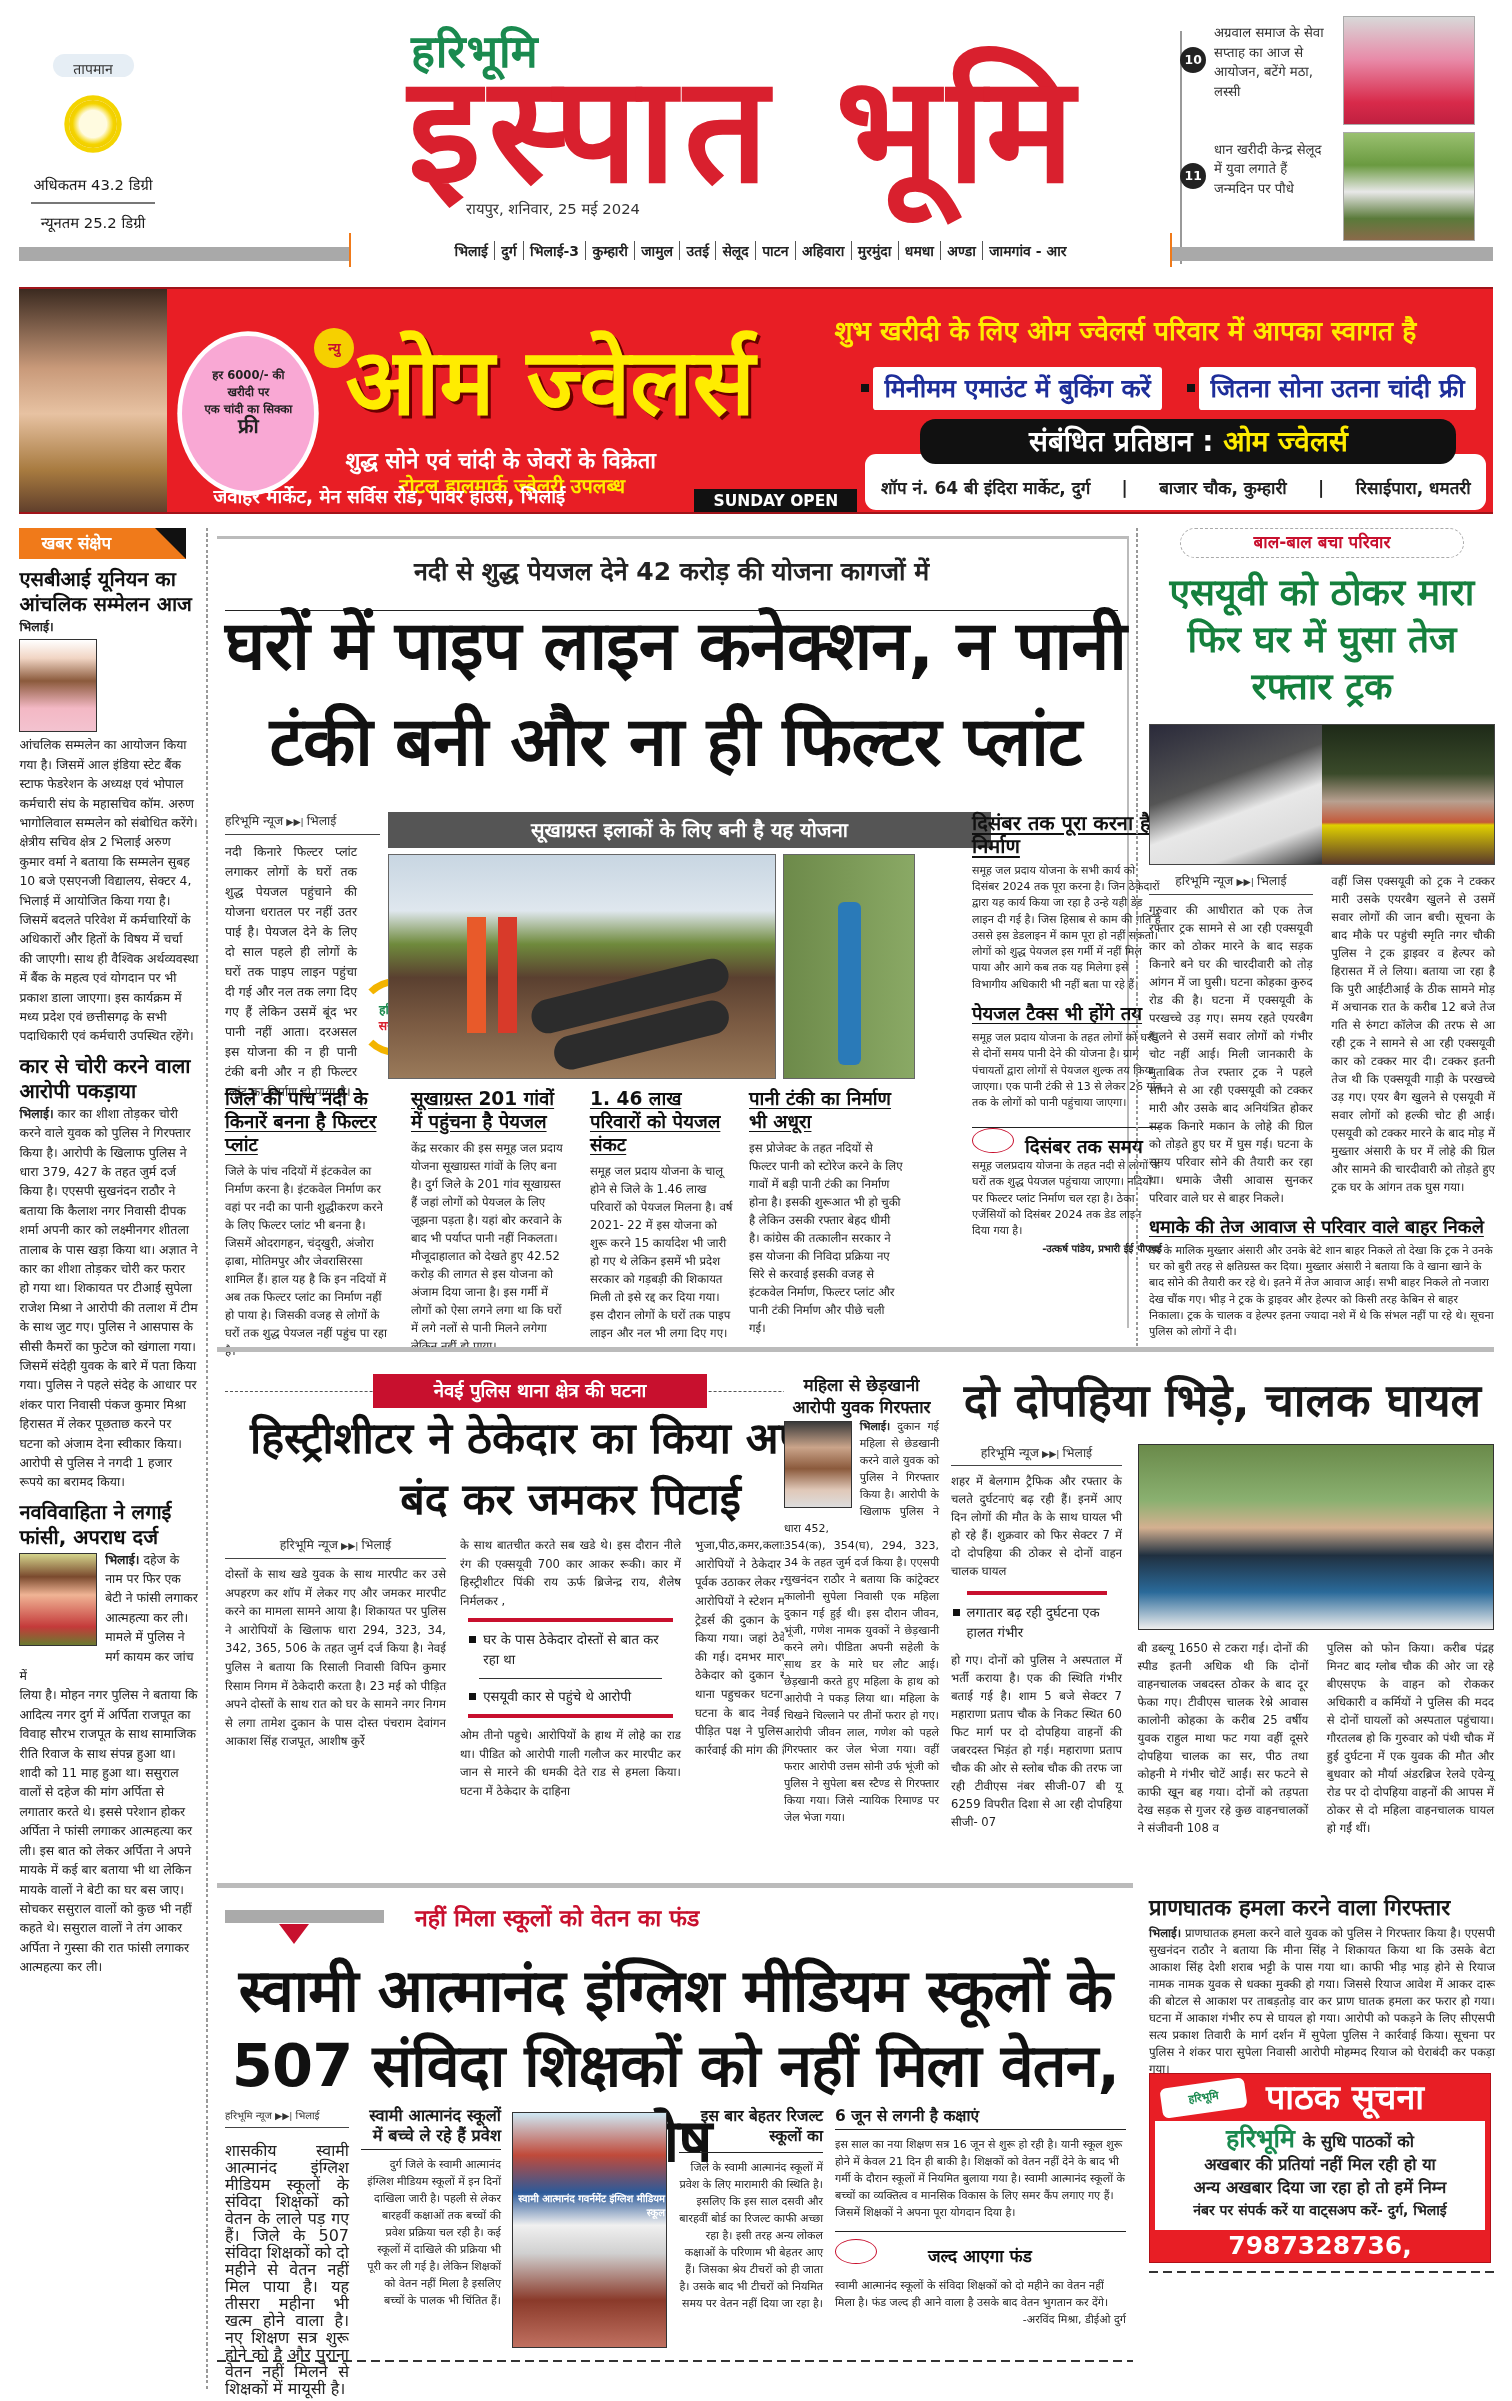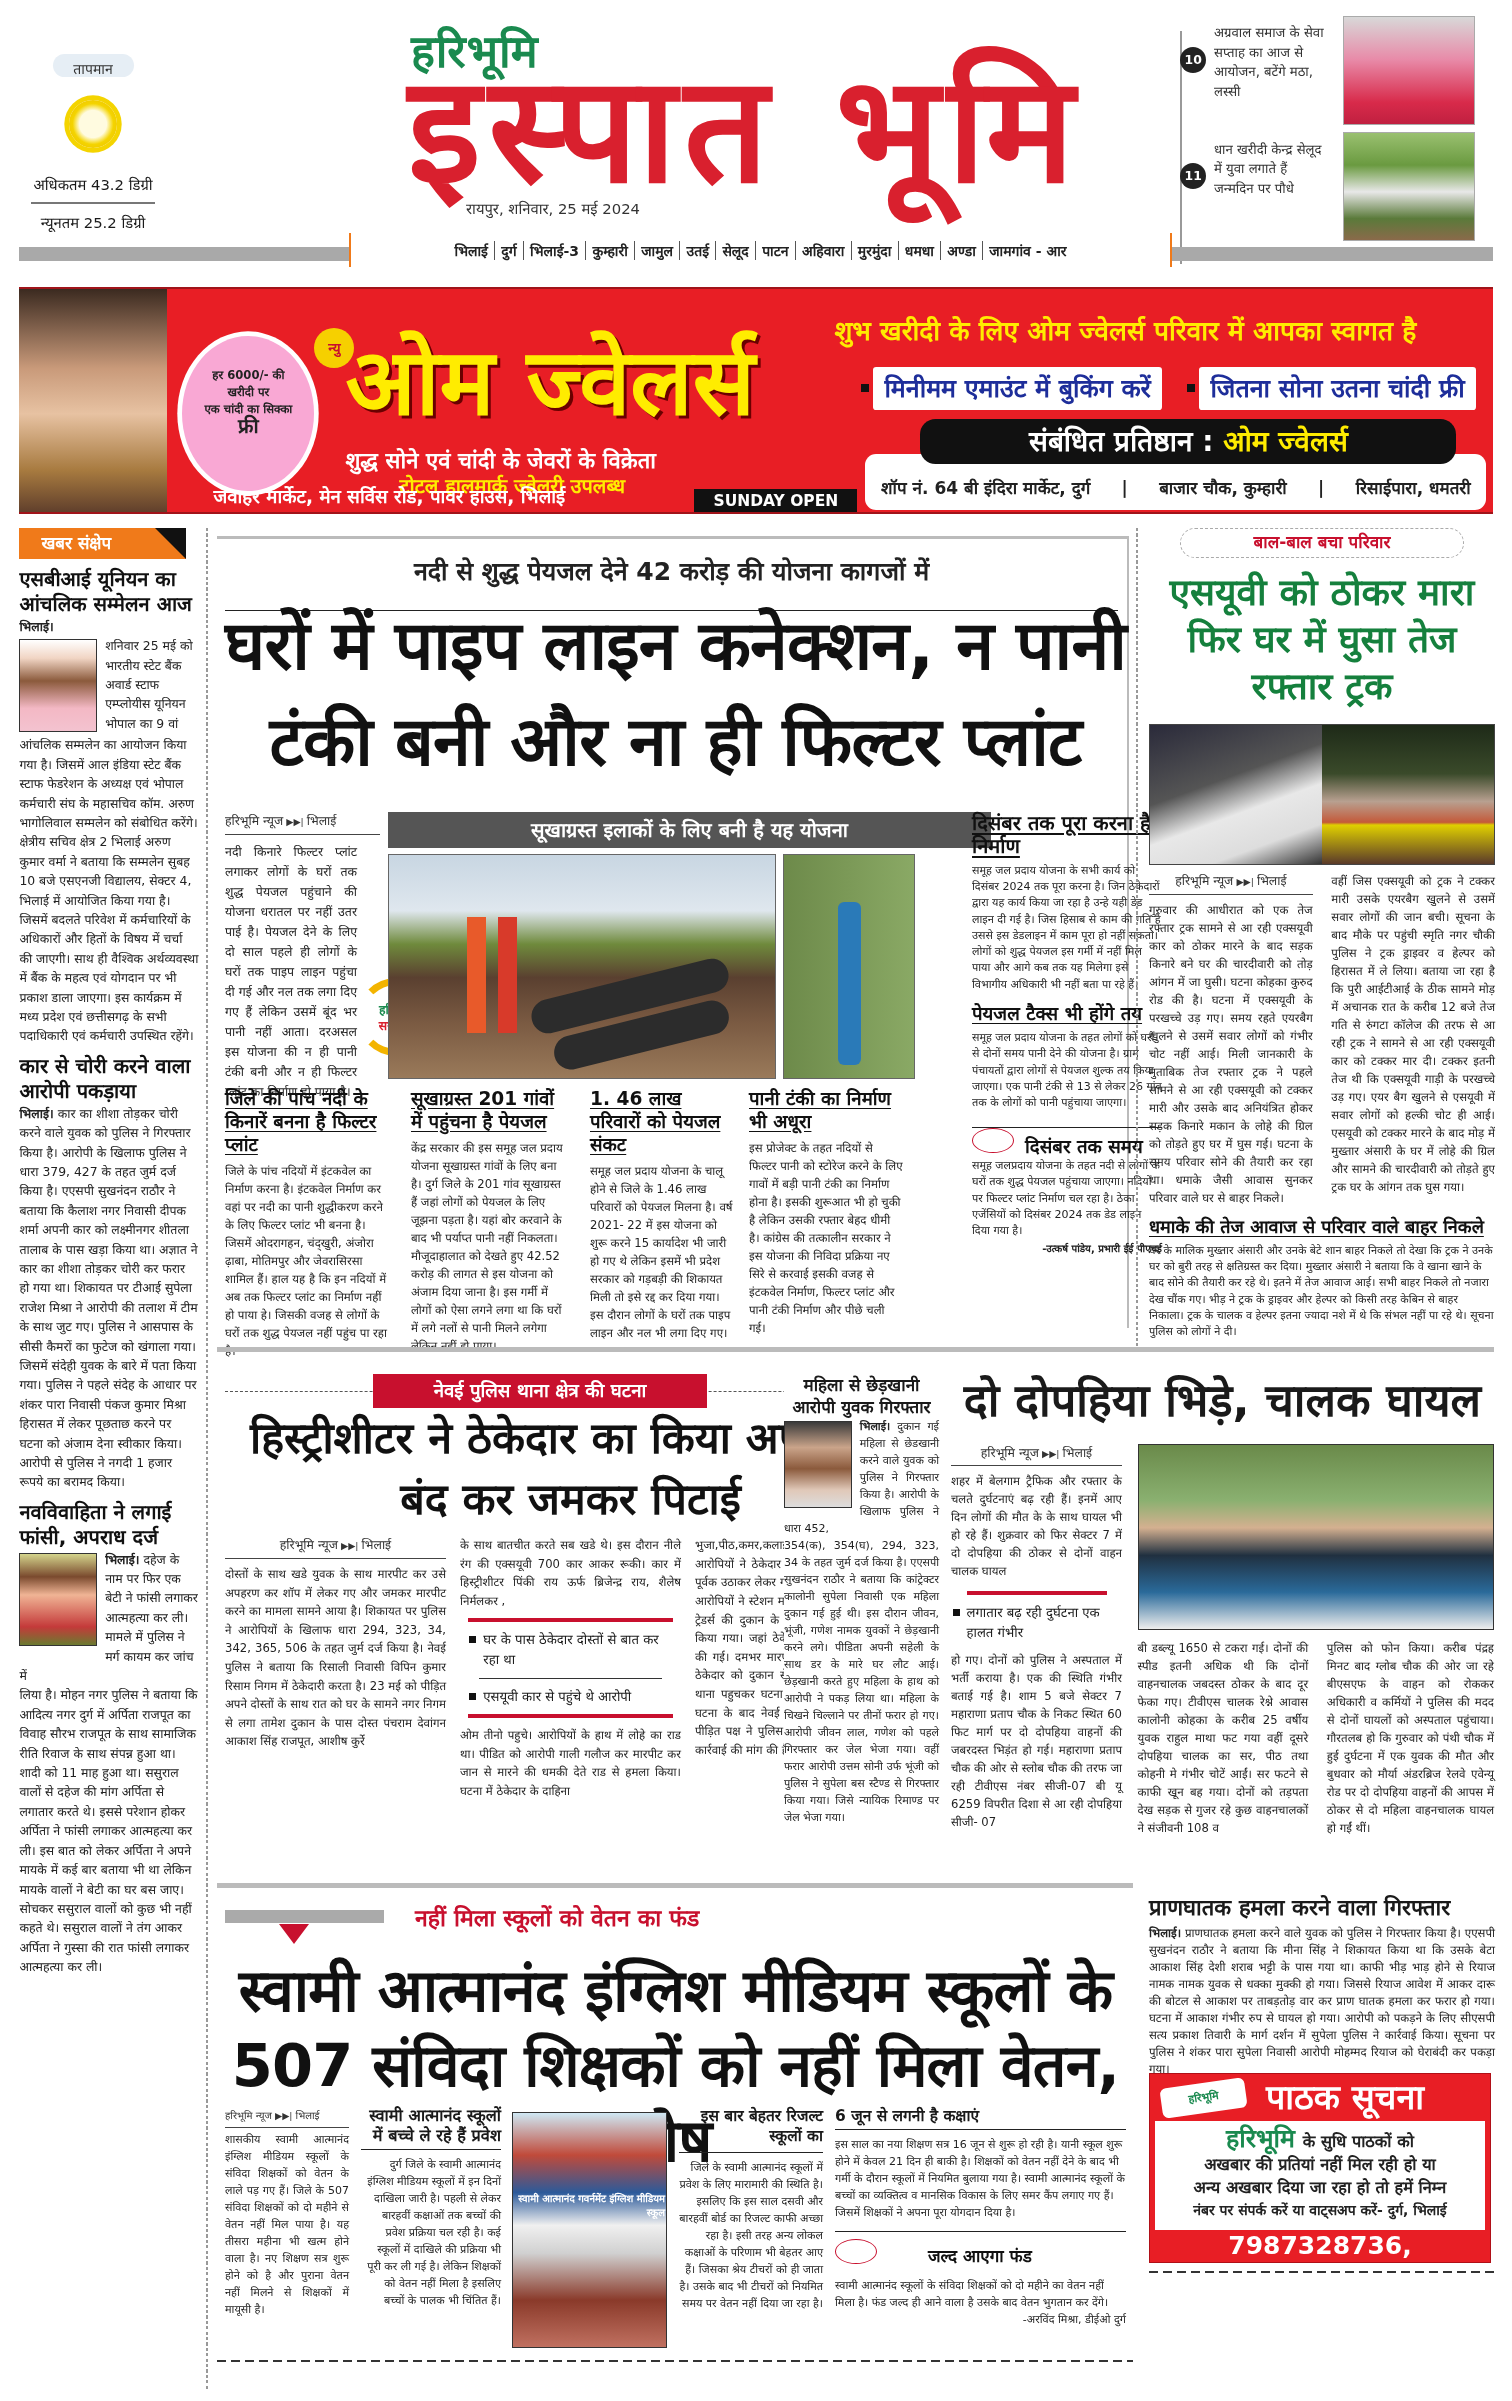--- a/index.html
+++ b/index.html
@@ -187,21 +187,20 @@
   </div>
 </div>
 
 <div class="abs col-left">
   <div class="brief-tag">खबर संक्षेप</div>
 
   <article>
     <h3 class="lh">एसबीआई यूनियन का आंचलिक सम्मेलन आज</h3>
     <div class="lb"><b>भिलाई।</b> </div>
     <div class="thumb person1"></div>
-    <p class="lb">शनिवार 25 मई को भारतीय स्टेट बैंक अवार्ड स्टाफ एम्प्लोयीस यूनियन भोपाल का 9 वां</p>
     <p class="lb" style="clear:both">आंचलिक सम्मलेन का आयोजन किया गया है। जिसमें आल इंडिया स्टेट बैंक स्टाफ फेडरेशन के अध्यक्ष एवं भोपाल कर्मचारी संघ के महासचिव कॉम. अरुण भागोलिवाल सम्मलेन को संबोधित करेंगे।क्षेत्रीय सचिव क्षेत्र 2 भिलाई अरुण कुमार वर्मा ने बताया कि सम्मलेन सुबह 10 बजे एसएनजी विद्यालय, सेक्टर 4, भिलाई में आयोजित किया गया है। जिसमें बदलते परिवेश में कर्मचारियों के अधिकारों और हितों के विषय में चर्चा की जाएगी। साथ ही वैश्विक अर्थव्यवस्था में बैंक के महत्व एवं योगदान पर भी प्रकाश डाला जाएगा। इस कार्यक्रम में मध्य प्रदेश एवं छत्तीसगढ़ के सभी पदाधिकारी एवं कर्मचारी उपस्थित रहेंगे।</p>
   </article>
 
   <article>
     <h3 class="lh">कार से चोरी करने वाला आरोपी पकड़ाया</h3>
     <p class="lb"><b>भिलाई।</b> <span>कार का शीशा तोड़कर चोरी करने वाले युवक को पुलिस ने गिरफ्तार किया है। आरोपी के खिलाफ पुलिस ने धारा 379, 427 के तहत जुर्म दर्ज किया है। एएसपी सुखनंदन राठौर ने बताया कि कैलाश नगर निवासी दीपक शर्मा अपनी कार को लक्ष्मीनगर शीतला तालाब के पास खड़ा किया था। अज्ञात ने कार का शीशा तोड़कर चोरी कर फरार हो गया था। शिकायत पर टीआई सुपेला राजेश मिश्रा ने आरोपी की तलाश में टीम के साथ जुट गए। पुलिस ने आसपास के सीसी कैमरों का फुटेज को खंगाला गया। जिसमें संदेही युवक के बारे में पता किया गया। पुलिस ने पहले संदेह के आधार पर शंकर पारा निवासी पंकज कुमार मिश्रा हिरासत में लेकर पूछताछ करने पर घटना को अंजाम देना स्वीकार किया। आरोपी से पुलिस ने नगदी 1 हजार रूपये का बरामद किया।</span></p>
   </article>
 
   <article>
     <h3 class="lh">नवविवाहिता ने लगाई फांसी, अपराध दर्ज</h3>
@@ -348,21 +347,21 @@
 <div class="abs" style="left:217px;top:1883px;width:916px;height:4.7px;background:#bbb"></div>
 <div class="abs school-kicker">
   <div class="bar"></div>
     <div class="v"></div>
   <div class="txt">नहीं मिला स्कूलों को वेतन का फंड</div>
 </div>
 <h2 class="abs school-h">स्वामी आत्मानंद इंग्लिश मीडियम स्कूलों के 507 संविदा शिक्षकों को नहीं मिला वेतन, रोष</h2>
 
 <div class="abs" style="left:225px;top:2108px;width:124px">
   <div class="byline" style="font-size:10px"><span>हरिभूमि न्यूज</span><span class="arr">▶▶|</span><span>भिलाई</span></div>
-  <p class="body-sm" style="margin-top:3px;font-size:11px;line-height:17px;text-align:justify">शासकीय स्वामी आत्मानंद इंग्लिश मीडियम स्कूलों के संविदा शिक्षकों को वेतन के लाले पड़ गए हैं। जिले के 507 संविदा शिक्षकों को दो महीने से वेतन नहीं मिल पाया है। यह तीसरा महीना भी खत्म होने वाला है। नए शिक्षण सत्र शुरू होने को है और पुराना वेतन नहीं मिलने से शिक्षकों में मायूसी है।</p>
+  <p class="body-sm" style="margin-top:14px;font-size:16px;line-height:17px;text-align:justify">शासकीय स्वामी आत्मानंद इंग्लिश मीडियम स्कूलों के संविदा शिक्षकों को वेतन के लाले पड़ गए हैं। जिले के 507 संविदा शिक्षकों को दो महीने से वेतन नहीं मिल पाया है। यह तीसरा महीना भी खत्म होने वाला है। नए शिक्षण सत्र शुरू होने को है और पुराना वेतन नहीं मिलने से शिक्षकों में मायूसी है।</p>
 </div>
 <div class="abs" style="left:361px;top:2106px;width:140px;text-align:right">
   <h4 style="font-size:16.3px;font-weight:bold;line-height:20px;border-bottom:1.6px solid #222;padding-bottom:3.1px">स्वामी आत्मानंद स्कूलों में बच्चे ले रहे हैं प्रवेश</h4>
   <p class="body-sm" style="margin-top:6.2px;font-size:11px;line-height:17px">दुर्ग जिले के स्वामी आत्मानंद इंग्लिश मीडियम स्कूलों में इन दिनों दाखिला जारी है। पहली से लेकर बारहवीं कक्षाओं तक बच्चों की प्रवेश प्रक्रिया चल रही है। कई स्कूलों में दाखिले की प्रक्रिया भी पूरी कर ली गई है। लेकिन शिक्षकों को वेतन नहीं मिला है इसलिए बच्चों के पालक भी चिंतित हैं।</p>
 </div>
 <div class="abs school-photo">
     <span>स्वामी आत्मानंद गवर्नमेंट इंग्लिश मीडियम स्कूल</span>
   </div>
 <div class="abs" style="left:679px;top:2106px;width:144px;text-align:right">
   <h4 style="font-size:15.5px;font-weight:bold;line-height:20px;border-bottom:1.6px solid #222;padding-bottom:6px">इस बार बेहतर रिजल्ट स्कूलों का</h4>

